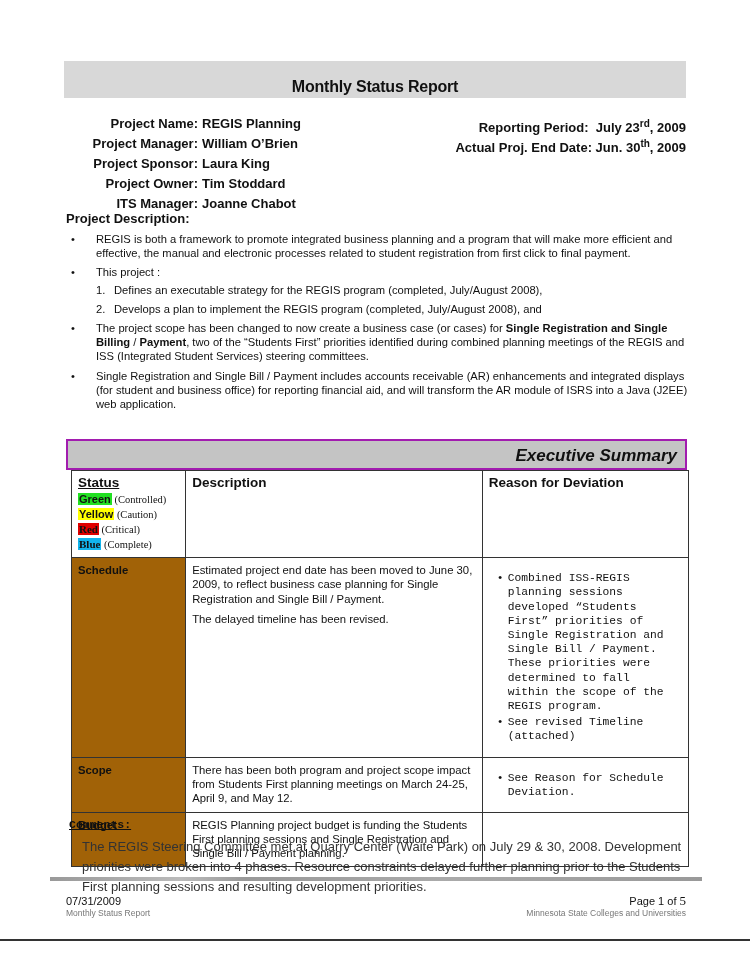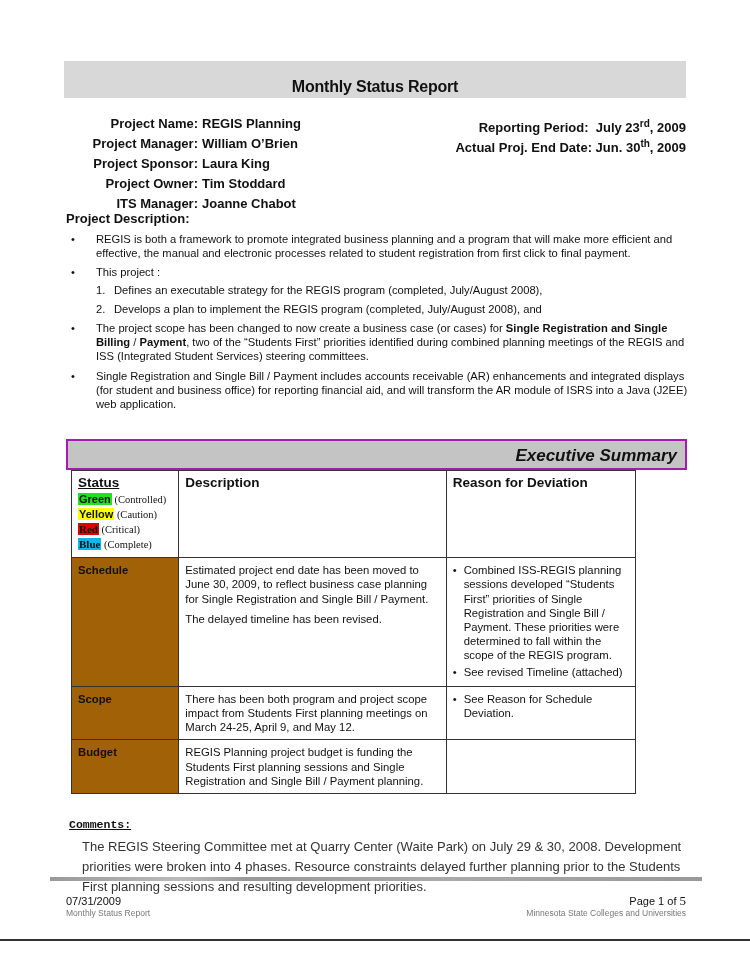--- a/index.html
+++ b/index.html
@@ -22,34 +22,34 @@
   .bullets { left:66px; top:232px; width:624px; font-size:11.2px; line-height:14.2px; }
   .b-item { position:relative; padding-left:30px; margin-bottom:5px; }
   .b-dot { position:absolute; left:5px; top:0; }
   .num-item { position:relative; padding-left:48px; margin-bottom:5px; }
   .num-n { position:absolute; left:30px; }
 
   .exec-bar { left:66px; top:439px; width:618px; height:31px; background:#c4c4c4;
               border:2px solid #a21caf; box-sizing:border-box; width:621px; }
   .exec-title { position:absolute; right:8px; top:5px; font-size:17px; font-weight:bold; font-style:italic; }
 
-  table.summary { position:absolute; left:71px; top:470px; width:565px; border-collapse:collapse;
+  table.summary { position:absolute; left:71px; top:470px; width:618px; border-collapse:collapse;
                   font-size:11.3px; line-height:14.2px; }
   table.summary td { border:1.5px solid #333; vertical-align:top; padding:5px 6px; }
   .col1 { width:101px; }
   .col2 { width:283px; }
   .col3 { width:193px; }
   .hdr { font-size:13.5px; font-weight:bold; }
   .status-hdr { text-decoration:underline; font-size:13.5px; font-weight:bold; }
   .legend { font-family:"Liberation Serif", serif; font-size:10.5px; line-height:15px; margin-top:2px; }
   .legend .sw { font-family:Liberation Sans, sans-serif; font-weight:bold; font-size:11px; padding:0 1px; }
   .legend .sw.red, .legend .sw.blue { font-family:"Liberation Serif", serif; }
   .rowlabel { background:#a16207; font-weight:bold; }
   .cell p { margin:0 0 6px 0; }
-  .rlist { margin:0; padding:0; list-style:none; }
+  .rlist { margin:8px; padding:0; list-style:none;font-family:Liberation Mono, monospace; }
   .rlist li { position:relative; padding-left:11px; margin-bottom:2px; }
   .rlist li::before { content:"•"; position:absolute; left:0; }
 
   .comments-h { left:69px; top:818px; font-size:11.5px; font-weight:bold; text-decoration:underline;font-family:Liberation Mono, monospace; }
   .comments-t { left:82px; top:837px; width:600px; font-size:13px; line-height:20px; color:#333; }
 
   .foot-rule { left:50px; top:877px; width:652px; height:4px;
                background:linear-gradient(90deg,#999 0%,#bbb 20%,#999 30%,#aaa 60%,#999 100%); }
   .foot-date { left:66px; top:895px; font-size:11px; }
   .foot-name { left:66px; top:908px; font-size:8.5px; color:#777; }

